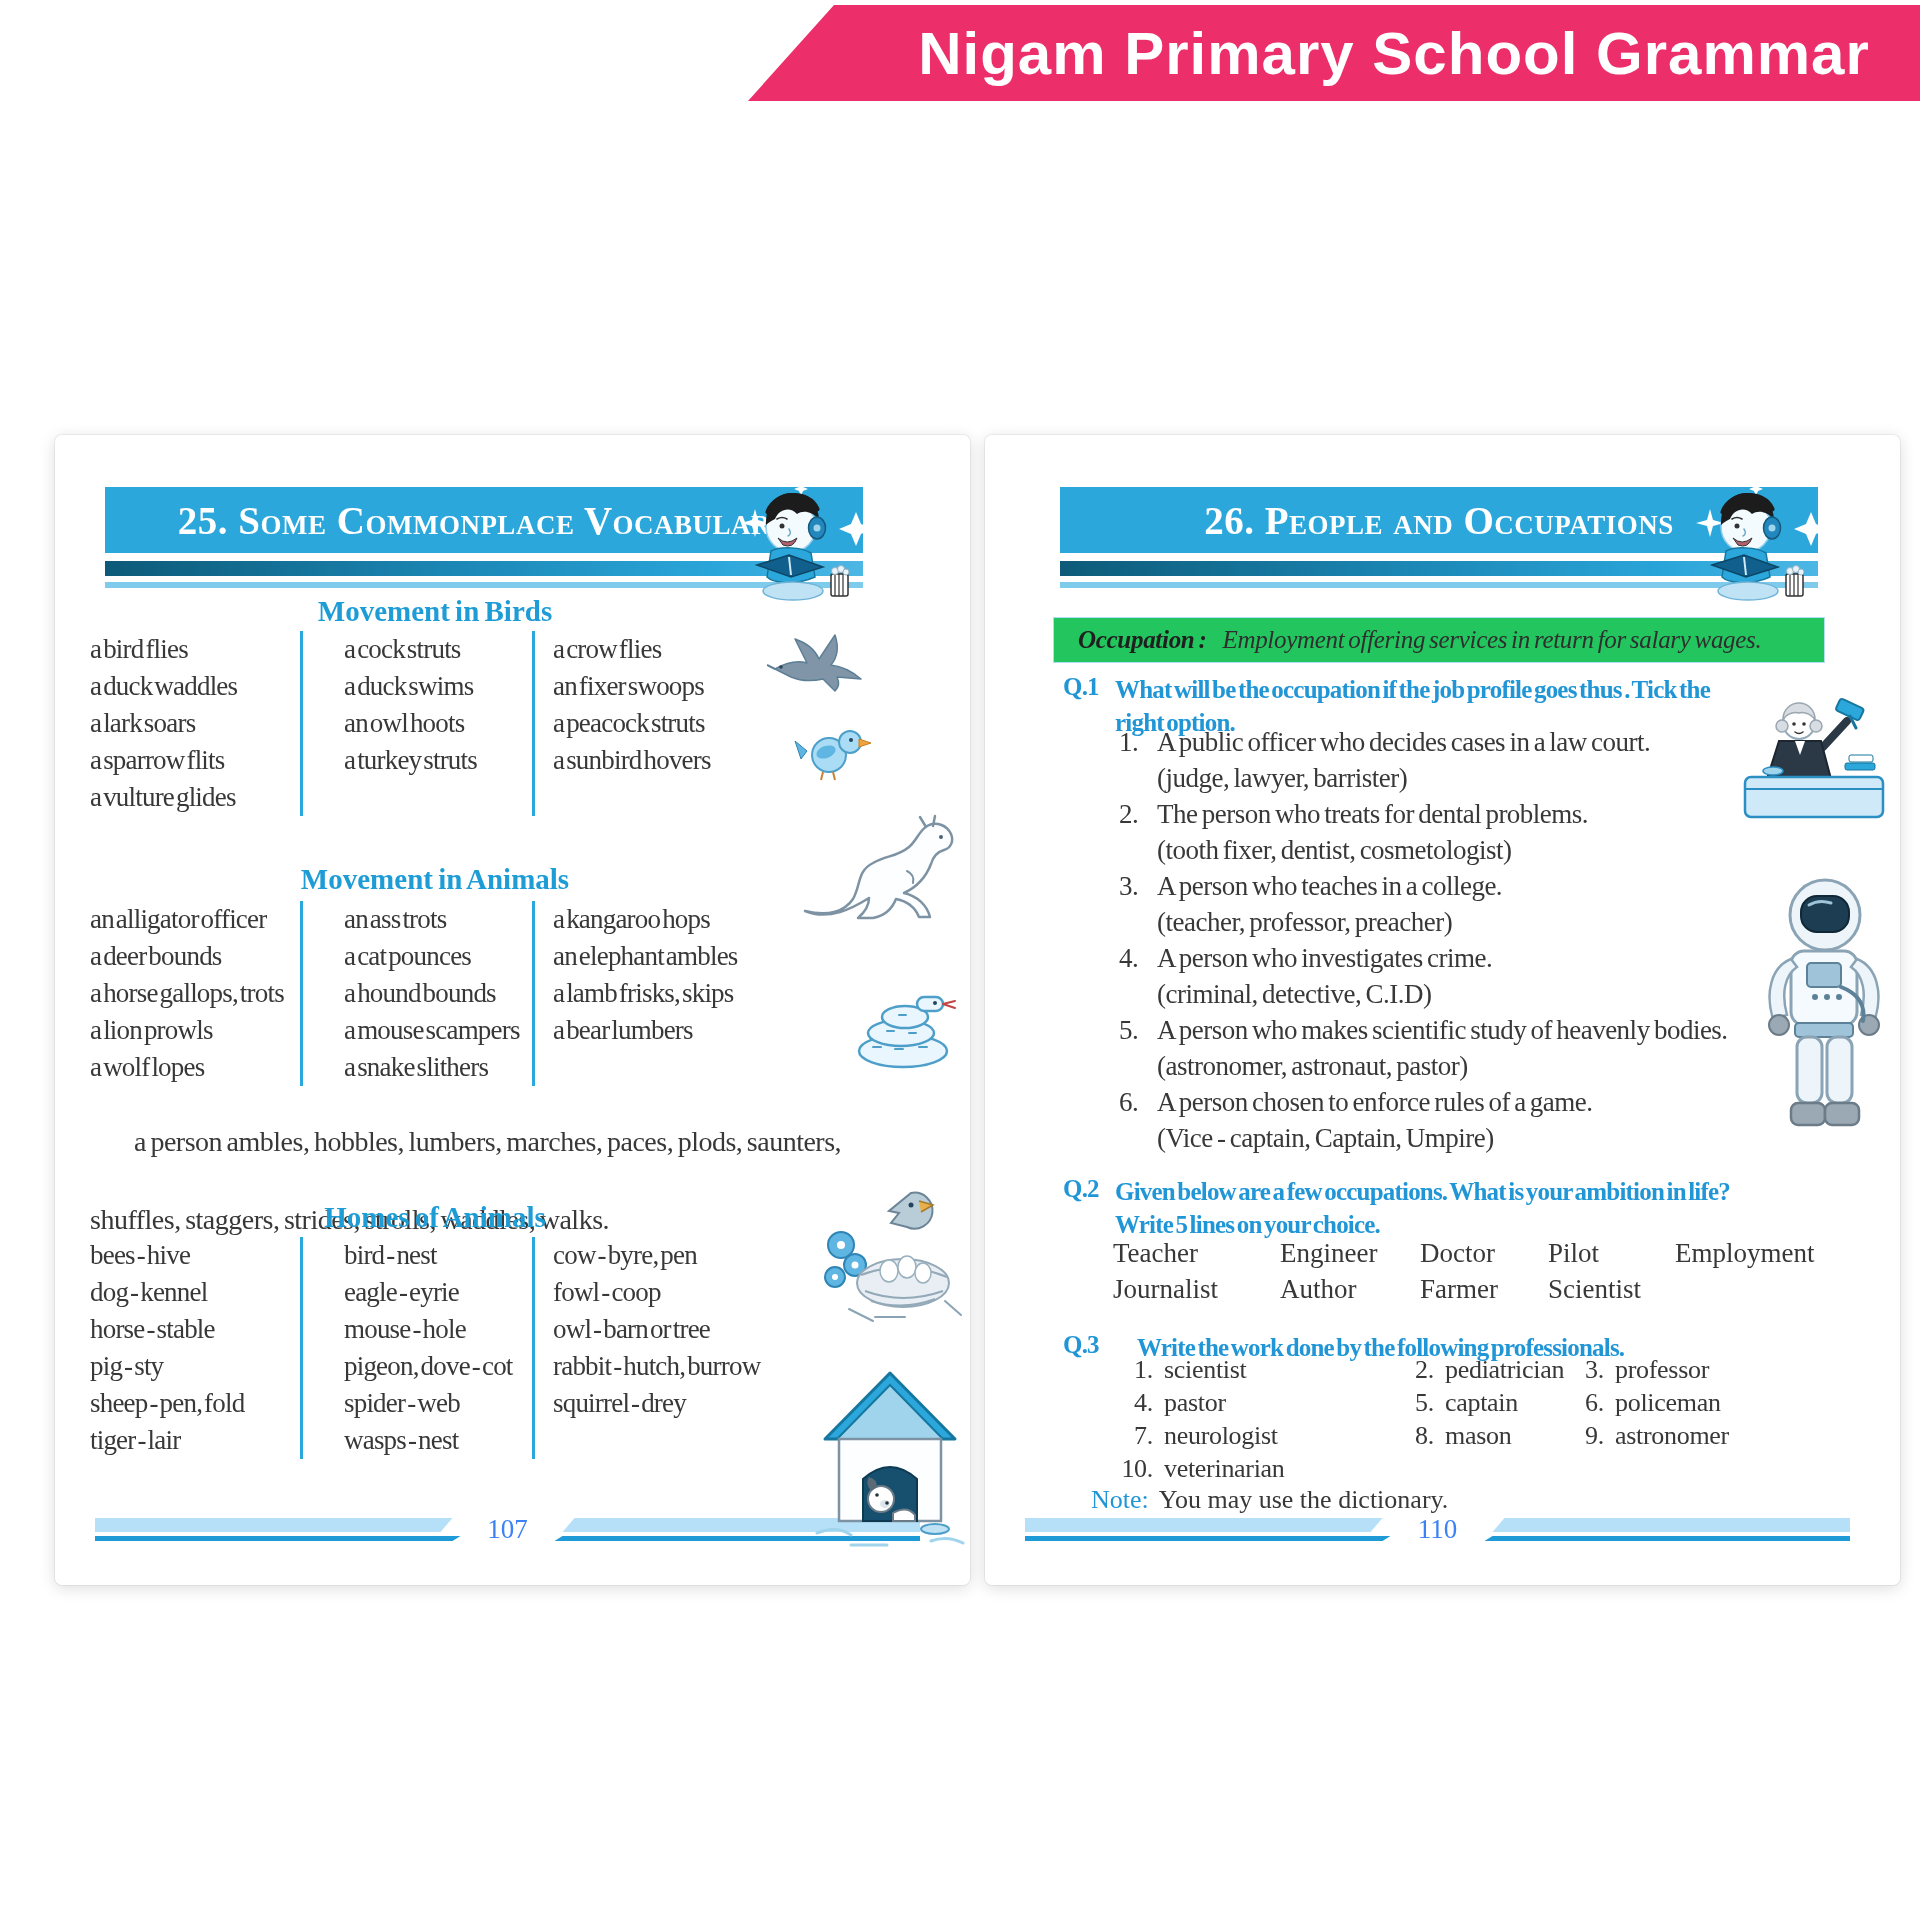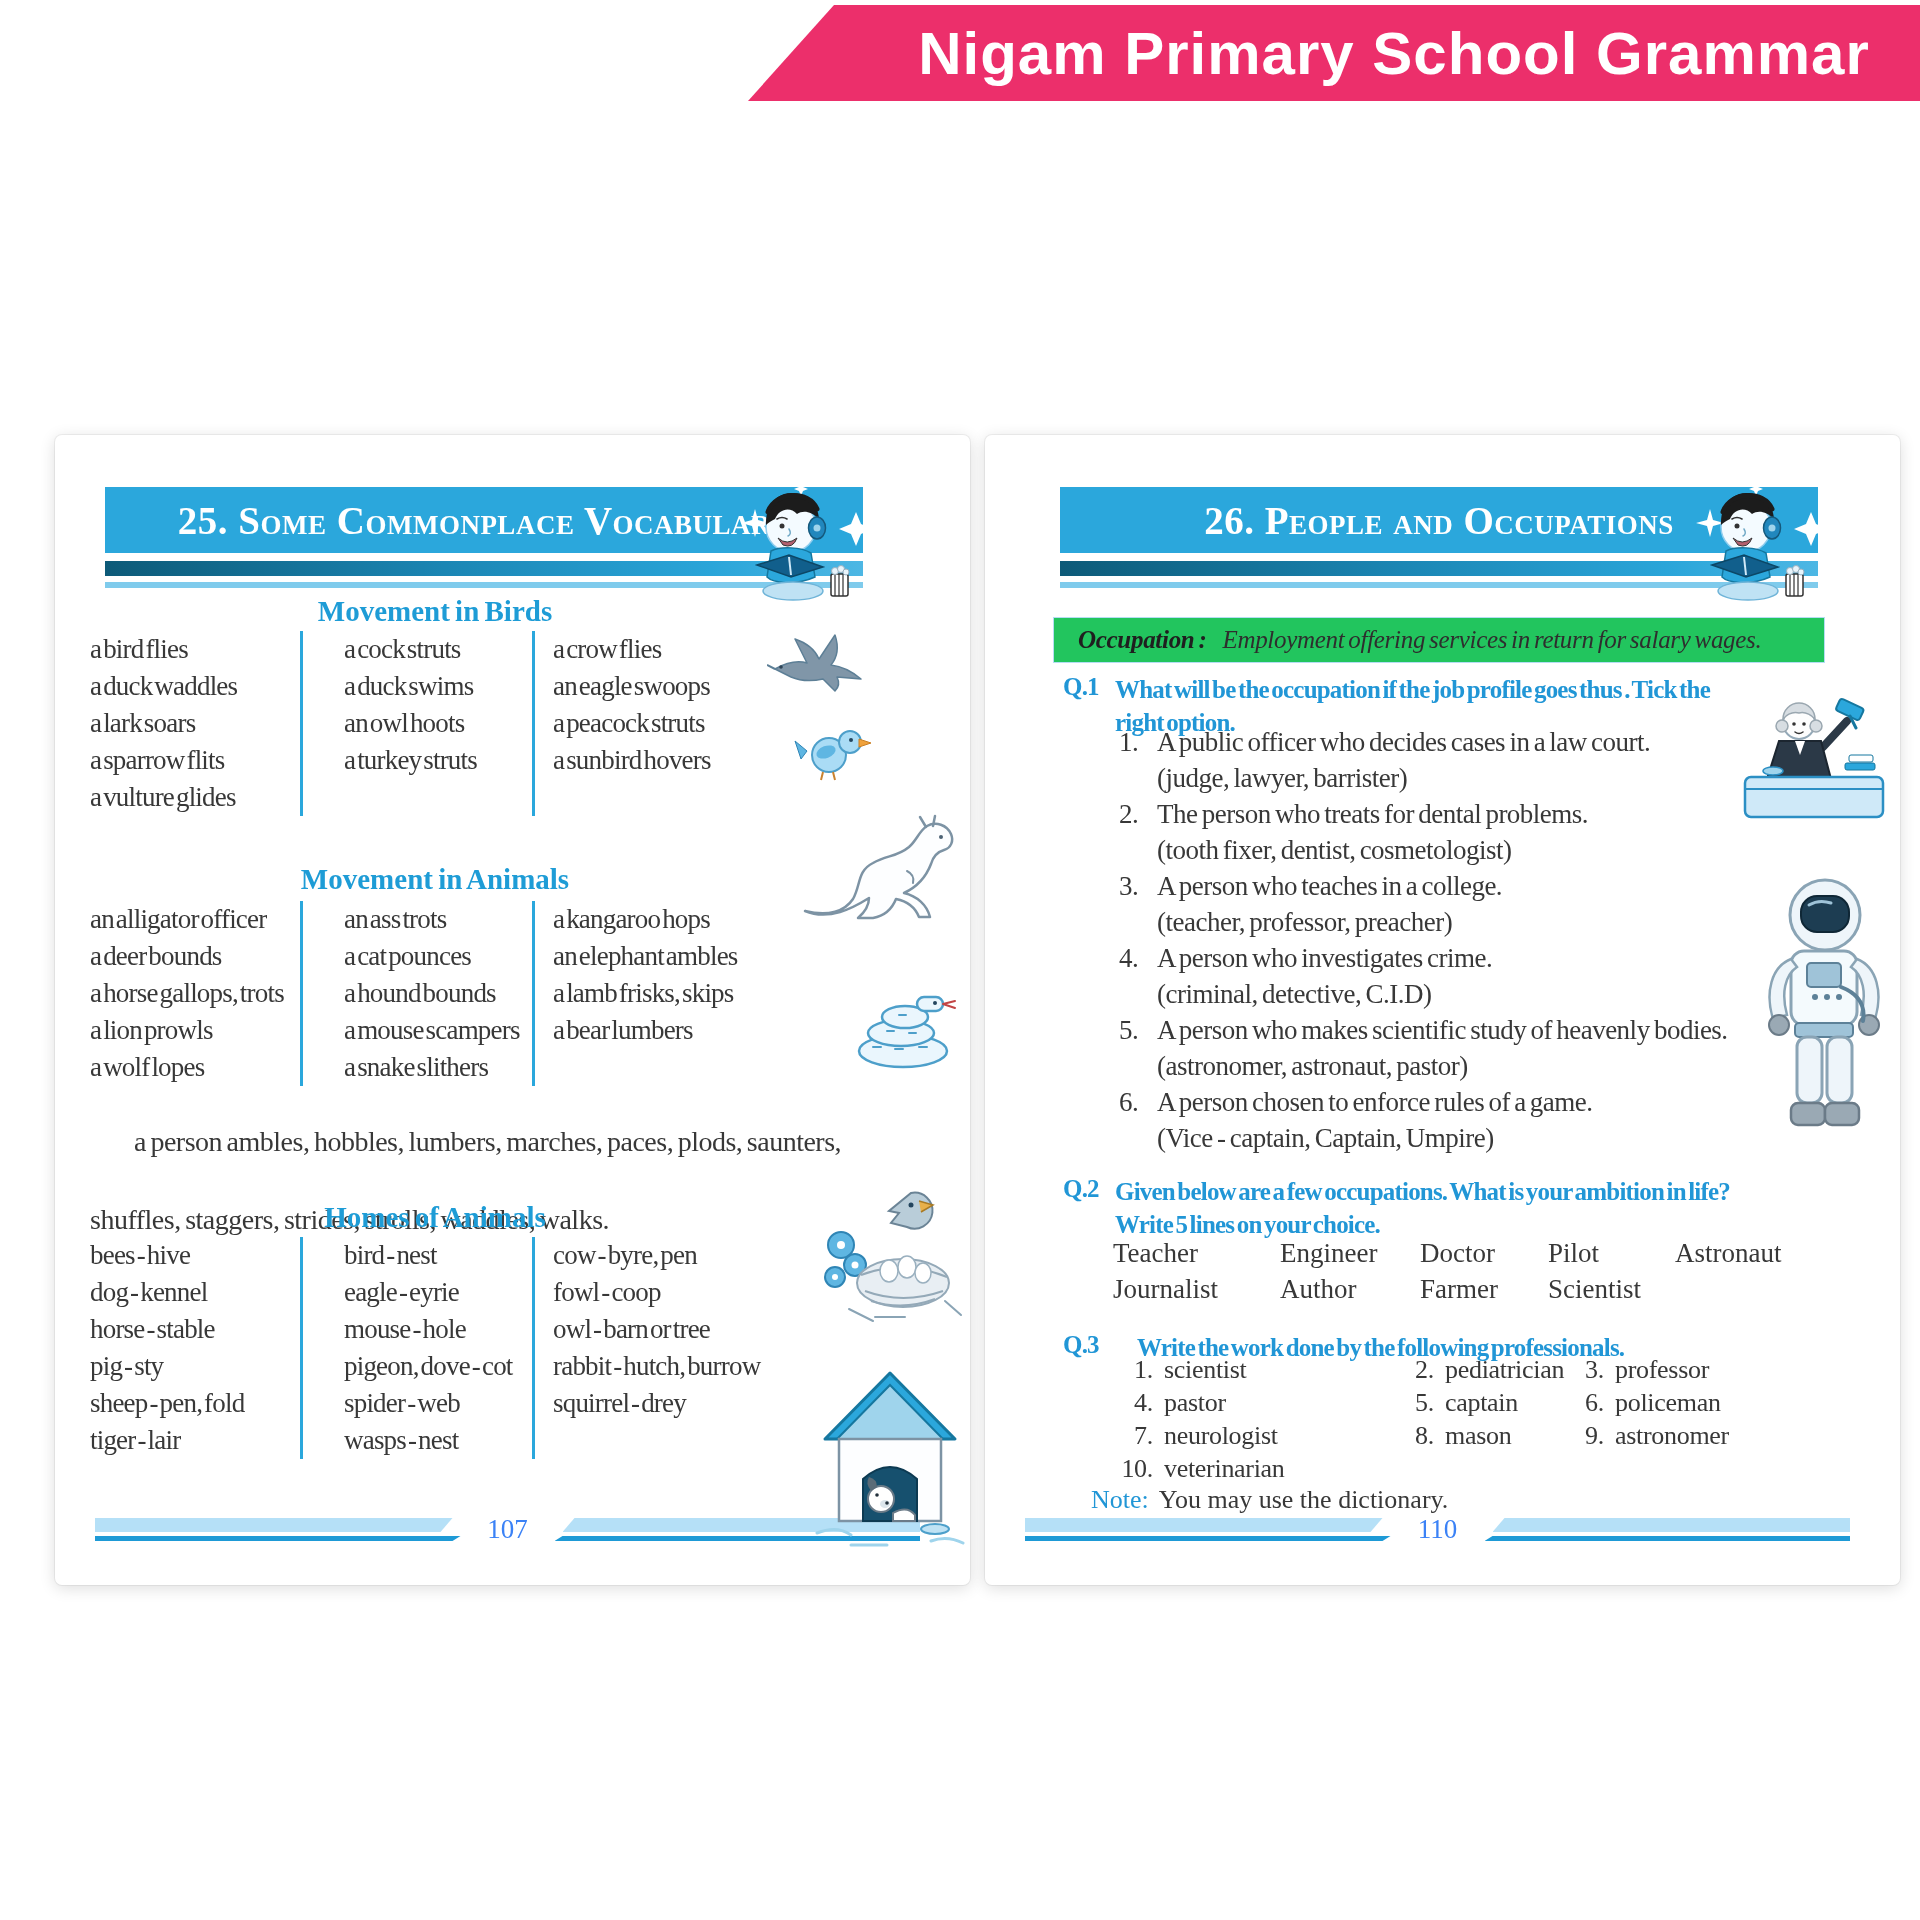--- a/index.html
+++ b/index.html
@@ -142,21 +142,21 @@
       <span>a vulture glides</span>
     </div>
     <div class="col mid">
       <span>a cock struts</span>
       <span>a duck swims</span>
       <span>an owl hoots</span>
       <span>a turkey struts</span>
     </div>
     <div class="col last">
       <span>a crow flies</span>
-      <span>an eagle swoops</span>
+      <span>an fixer swoops</span>
       <span>a peacock struts</span>
       <span>a sunbird hovers</span>
     </div>
   </div>
 
   <svg class="illus" style="left:712px;top:190px;width:100px;height:72px;" viewBox="0 0 100 72">
     <path d="M8,44 Q26,34 40,38 L28,14 Q46,20 52,34 L68,10 Q74,28 64,40 Q80,42 94,54 L70,52 Q74,60 68,66 L56,54 Q38,58 24,52 Z" fill="#8096a8" stroke="#5d7f96" stroke-width="1.5" stroke-linejoin="round"></path>
     <circle cx="14" cy="42" r="1.8" fill="#2e4456"></circle>
     <path d="M8,44 L0,40" stroke="#5d7f96" stroke-width="2"></path>
   </svg>
@@ -384,21 +384,21 @@
       <span>Given below are a few occupations. What is your ambition in life?</span>
       <span>Write 5 lines on your choice.</span>
     </span>
   </div>
 
   <div class="q2-grid">
     <span>Teacher</span>
     <span>Engineer</span>
     <span>Doctor</span>
     <span>Pilot</span>
-    <span>Astronaut</span>
+    <span>Employment</span>
     <span>Journalist</span>
     <span>Author</span>
     <span>Farmer</span>
     <span>Scientist</span>
   </div>
 
   <div class="qhead" id="q3-head">
     <span class="qlabel">Q.3</span>
     <span class="qh-lines">
       <span>Write the work done by the following professionals.</span>

